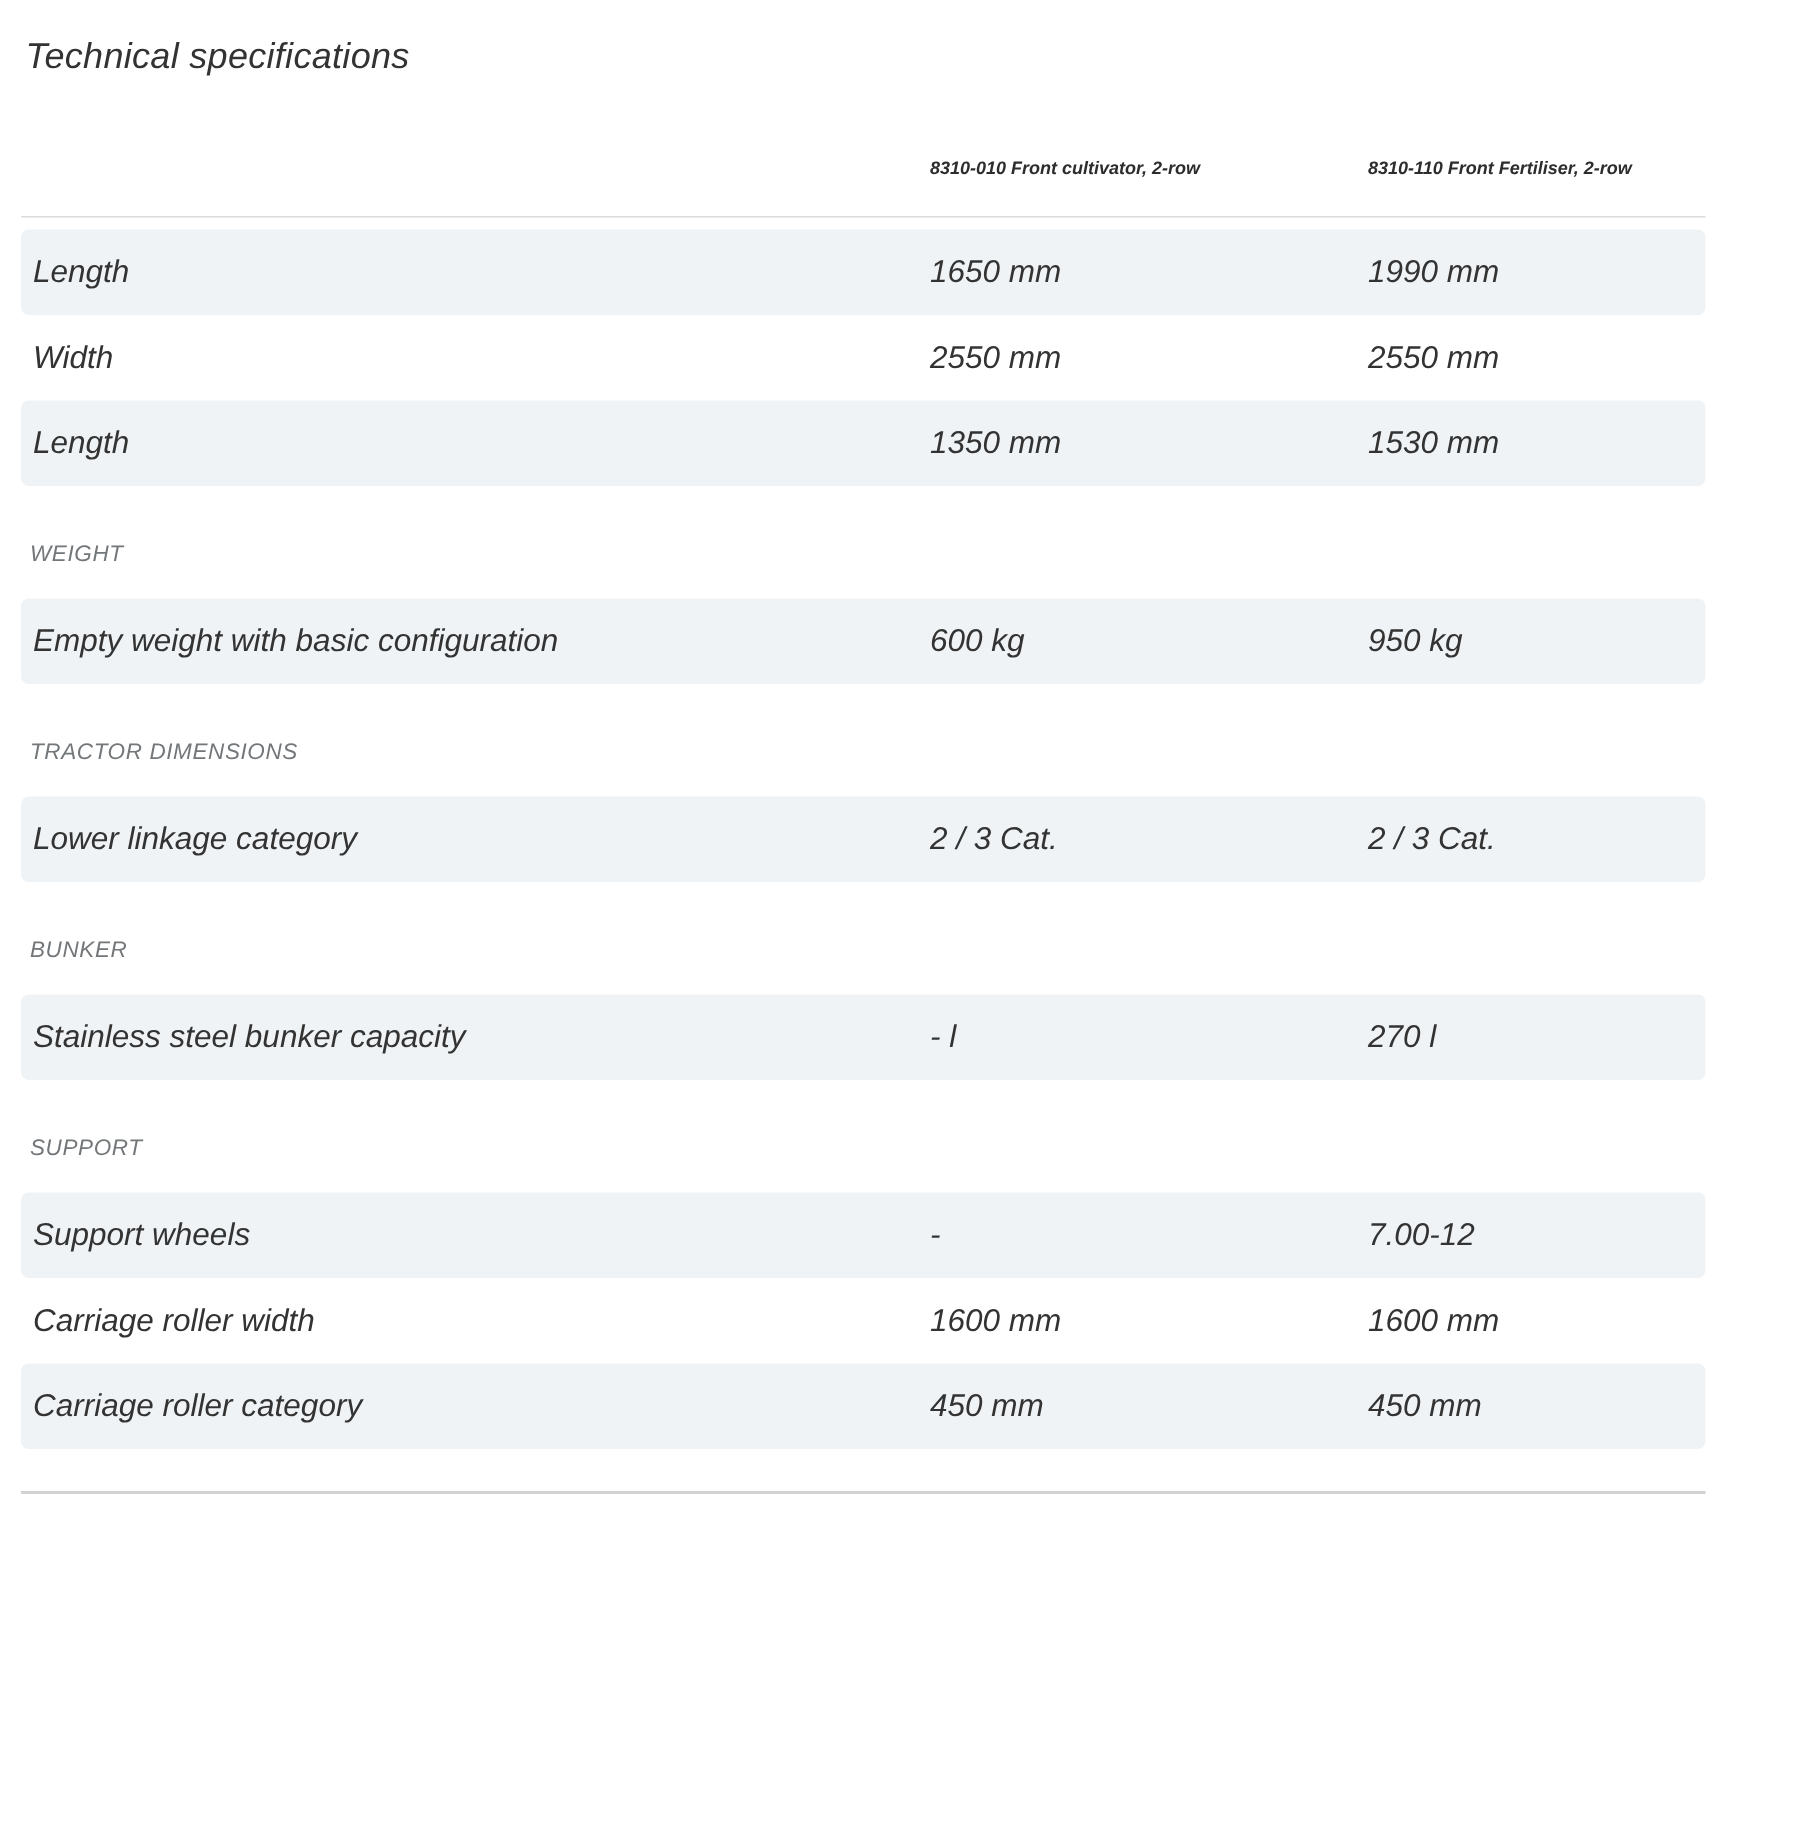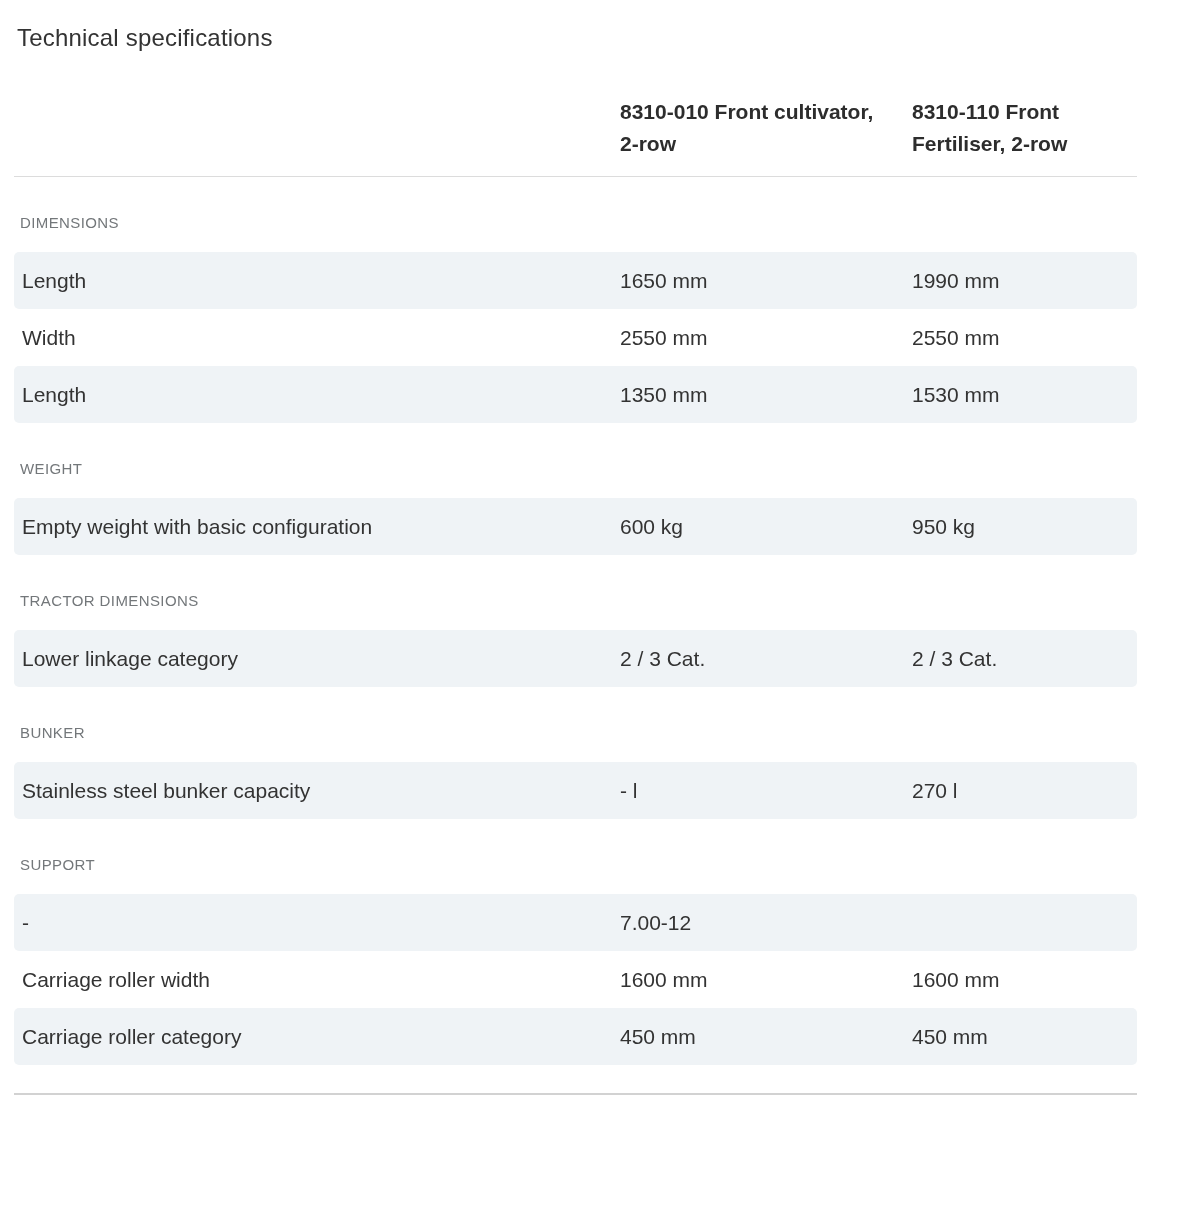--- a/index.html
+++ b/index.html
@@ -14,35 +14,36 @@
     width:1200px;
     height:1229px;
     background:#ffffff;
     font-family:"Liberation Sans","DejaVu Sans",sans-serif;
     color:var(--text);
     overflow:hidden;
   }
   .page{
     padding:24px 14px 0 14px;
     width:1151px;
+    font-style:italic;
   }
   .page-title{
     margin:0 0 0 3px;
     font-size:24px;
     font-weight:400;
     color:#333333;
     letter-spacing:0.2px;
   }
   .col-headers{
     display:grid;
     grid-template-columns:606px 292px 1fr;
     margin-top:44px;
   }
   .col-h{
-    font-size:21px;
+    font-size:12px;
     font-weight:700;
     color:#2d2d2d;
     line-height:32px;
     padding-right:34px;
   }
   .top-divider{
     margin-top:16px;
     border:none;
     border-top:1px solid var(--divider);
     height:0;
@@ -86,21 +87,20 @@
   <div class="col-headers">
     <div class="col-spacer"></div>
     <div class="col-h">8310-010 Front cultivator, 2-row</div>
     <div class="col-h">8310-110 Front Fertiliser, 2-row</div>
   </div>
 
   <hr class="top-divider">
 
   <div id="sections">
       <section class="spec-section">
-        <div class="sec-heading">DIMENSIONS</div>
         <div class="row shaded">
           <div class="cell label">Length</div>
           <div class="cell val">1650 mm</div>
           <div class="cell val">1990 mm</div>
         </div>
         <div class="row">
           <div class="cell label">Width</div>
           <div class="cell val">2550 mm</div>
           <div class="cell val">2550 mm</div>
         </div>
@@ -130,20 +130,21 @@
         <div class="sec-heading">BUNKER</div>
         <div class="row shaded">
           <div class="cell label">Stainless steel bunker capacity</div>
           <div class="cell val">- l</div>
           <div class="cell val">270 l</div>
         </div>
       </section>
       <section class="spec-section">
         <div class="sec-heading">SUPPORT</div>
         <div class="row shaded">
+          <div class="cell label">Support wheels</div>
           <div class="cell val">-</div>
           <div class="cell val">7.00-12</div>
         </div>
         <div class="row">
           <div class="cell label">Carriage roller width</div>
           <div class="cell val">1600 mm</div>
           <div class="cell val">1600 mm</div>
         </div>
         <div class="row shaded">
           <div class="cell label">Carriage roller category</div>

